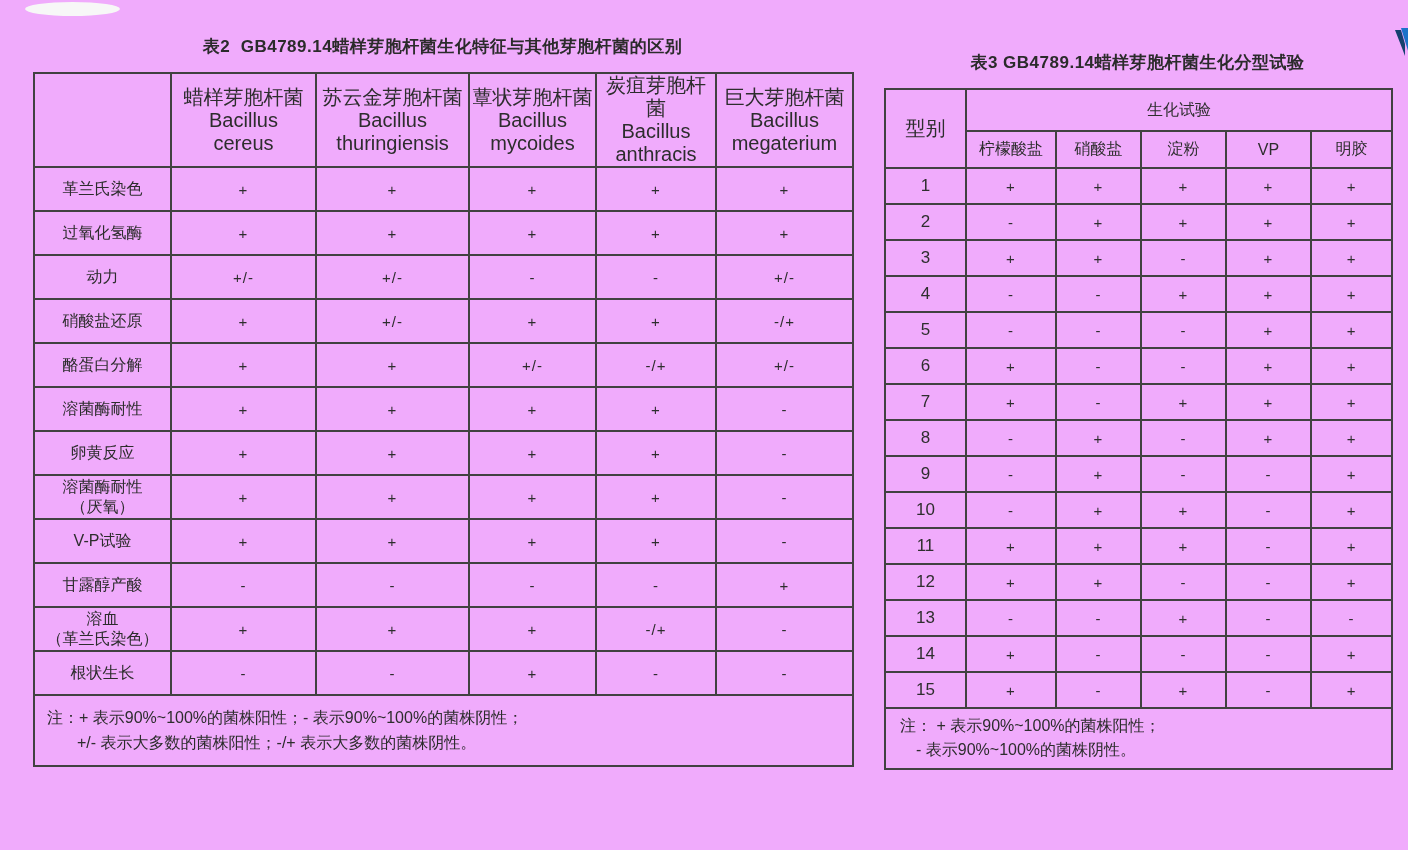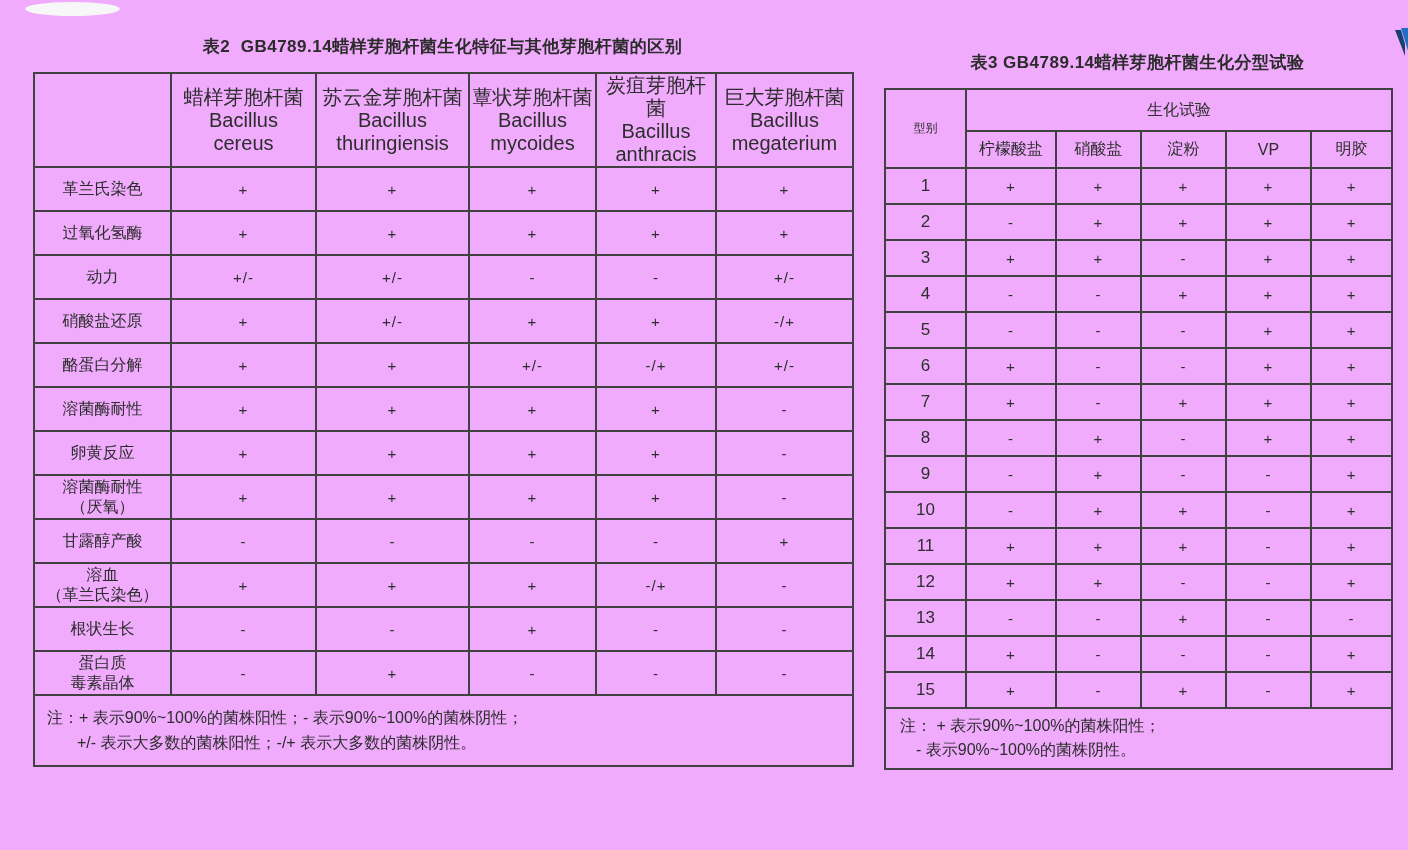--- a/index.html
+++ b/index.html
@@ -54,21 +54,21 @@
     text-align: left !important;
     font-size: 16px;
     line-height: 25px;
     padding: 9px 10px 10px 12px !important;
     color: #2d2d2d;
   }
   .note .note-indent { padding-left: 30px; }
   
   #table3 .t3-group { height: 40px; font-size: 16px; }
   #table3 .t3-colhead { height: 35px; font-size: 16px; }
-  #table3 .t3-type { font-size: 12px; }
+  #table3 .t3-type { font-size: 20px; }
   #table3 .t3-row-num { font-size: 17px; height: 34px; }
   #table3 .val { font-size: 15px; letter-spacing: 1px; }
   #table3 .note { font-size: 16px; line-height: 24px; padding: 5px 8px 6px 14px !important; }
   #table3 .note .note-indent { padding-left: 16px; }
   
   .blue-logo {
     position: absolute;
     left: 1393px;
     top: 28px;
     width: 34px;
@@ -200,20 +200,30 @@
               <div>（厌氧）</div>
             </th>
             <td class="val">+</td>
             <td class="val">+</td>
             <td class="val">+</td>
             <td class="val">+</td>
             <td class="val">-</td>
           </tr>
           <tr>
             <th class="rowlab">
+              <div>V-P试验</div>
+            </th>
+            <td class="val">+</td>
+            <td class="val">+</td>
+            <td class="val">+</td>
+            <td class="val">+</td>
+            <td class="val">-</td>
+          </tr>
+          <tr>
+            <th class="rowlab">
               <div>甘露醇产酸</div>
             </th>
             <td class="val">-</td>
             <td class="val">-</td>
             <td class="val">-</td>
             <td class="val">-</td>
             <td class="val">+</td>
           </tr>
           <tr>
             <th class="rowlab">
@@ -226,31 +236,20 @@
             <td class="val">-/+</td>
             <td class="val">-</td>
           </tr>
           <tr>
             <th class="rowlab">
               <div>根状生长</div>
             </th>
             <td class="val">-</td>
             <td class="val">-</td>
             <td class="val">+</td>
-            <td class="val">-</td>
-            <td class="val">-</td>
-          </tr>
-          <tr>
-            <th class="rowlab">
-              <div>蛋白质</div>
-              <div>毒素晶体</div>
-            </th>
-            <td class="val">-</td>
-            <td class="val">+</td>
-            <td class="val">-</td>
             <td class="val">-</td>
             <td class="val">-</td>
           </tr>
         </tbody>
       <tbody>
         <tr>
           <td colspan="6" class="note">
             <div>注：+ 表示90%~100%的菌株阳性；- 表示90%~100%的菌株阴性；</div>
             <div class="note-indent">+/- 表示大多数的菌株阳性；-/+ 表示大多数的菌株阴性。</div>
           </td>

